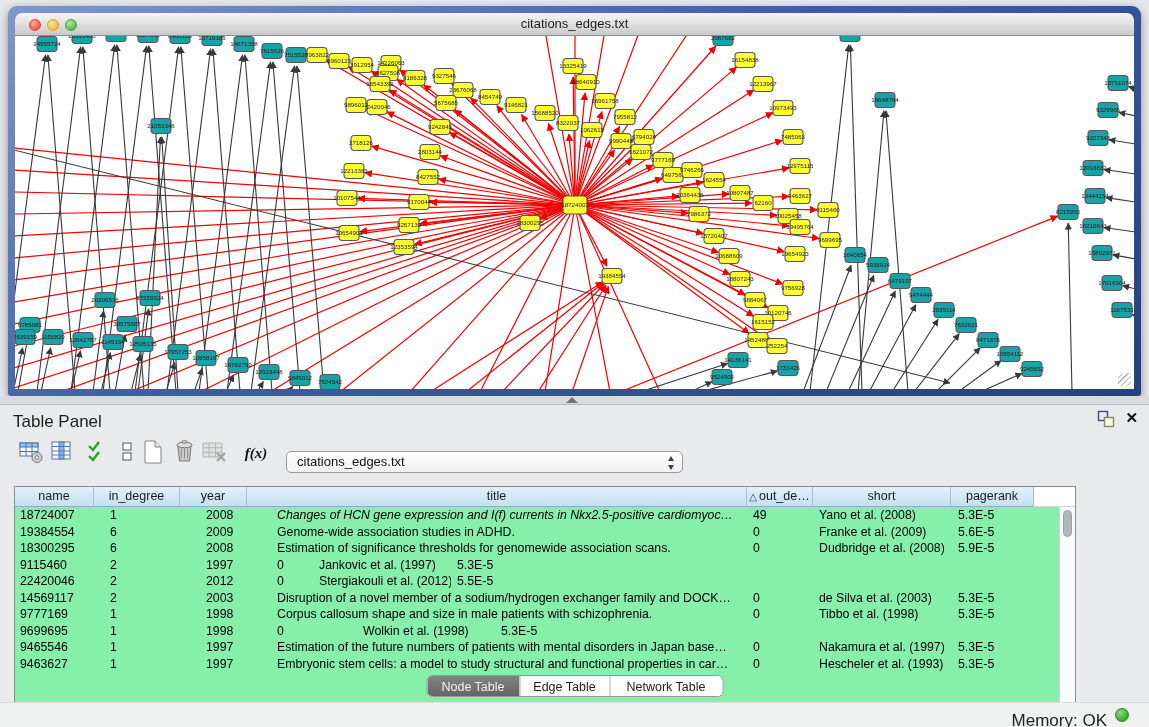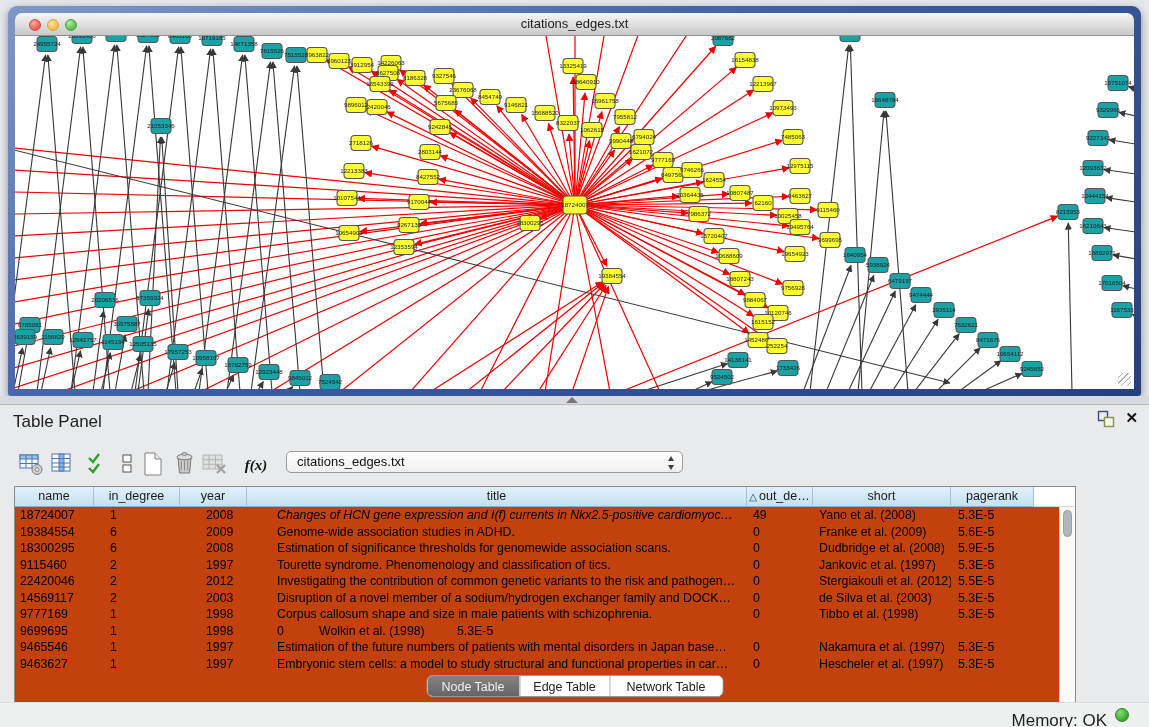--- a/index.html
+++ b/index.html
@@ -26,33 +26,33 @@
   .splitter{position:absolute;left:0;top:396px;width:1149px;height:8px;background:#d7dade}
   .splitter-handle{position:absolute;left:566px;top:1px;width:0;height:0;
     border-left:6px solid transparent;border-right:6px solid transparent;border-bottom:6px solid #767676}
 
   
   .panel{position:absolute;left:0;top:404px;width:1149px;height:323px;background:#e9eaeb;border-top:1px solid #bcbcbc}
   .panel-title{position:absolute;left:13px;top:7px;font-size:17px;color:#1d1d1d}
   .float-btn{position:absolute;right:34px;top:5px;width:18px;height:18px;cursor:default}
   .close-btn{position:absolute;right:11px;top:4px;font-size:15px;font-weight:bold;color:#111}
 
-  .tbtn{position:absolute;top:44px;width:30px;height:32px;background:none;border:none;padding:0}
+  .tbtn{position:absolute;top:32px;width:30px;height:32px;background:none;border:none;padding:0}
   .i1{left:16px}.i2{left:48px}.i3{left:82px}.i4{left:112px}.i5{left:138px}.i6{left:170px}.i7{left:200px}
   .i8{left:238px;width:36px;font:italic bold 15px "Liberation Serif",serif;color:#111;text-align:center;line-height:32px}
 
   .combo{position:absolute;left:286px;top:46px;width:397px;height:22px;
     background:linear-gradient(#ffffff,#f0f0f0);border:1px solid #9b9b9b;border-radius:5px;
     font-size:13px;line-height:20px;padding-left:10px;color:#111}
   .stepper{position:absolute;right:5px;top:0;height:22px;width:11px}
   .stepper i{position:absolute;left:2px;border-left:3.5px solid transparent;border-right:3.5px solid transparent}
   .stepper i.up{top:4px;border-bottom:5px solid #3e3e3e}
   .stepper i.dn{bottom:4px;border-top:5px solid #3e3e3e}
 
-  .table{position:absolute;left:14px;top:81px;width:1062px;height:236px;background:#c2410c;border:1px solid #8b8b8b}
+  .table{position:absolute;left:14px;top:81px;width:1062px;height:236px;background:#86efac;border:1px solid #8b8b8b}
   .thead{display:flex;height:20px}
   .th{height:20px;background:linear-gradient(#e2f1fb,#c3e0f1);border-right:1px solid #a5c2d3;border-bottom:1px solid #8fb0c2;
     font-size:12.5px;text-align:center;line-height:19px;color:#1a1a1a;overflow:hidden;white-space:nowrap;flex:none}
   .th .sort{font-size:10px;color:#163e4e;margin-right:2px}
   .th-fill{flex:1;background:#fff;border-bottom:1px solid #d8d8d8}
   .tbody{position:absolute;left:0;top:20px;right:16px;bottom:0;overflow:hidden}
   .tr{display:flex;height:16.5px;line-height:16.5px;font-size:12.3px;color:#000;white-space:nowrap}
   .td{overflow:hidden;flex:none}
   .td:nth-child(1){padding-left:5px}.td:nth-child(2){padding-left:16px}.td:nth-child(3){padding-left:26px}
   .td:nth-child(4){padding-left:30px}.td:nth-child(5){padding-left:6px}.td:nth-child(6){padding-left:6px}.td:nth-child(7){padding-left:7px}
@@ -595,30 +595,28 @@
           <div class="td" style="width: 67px;">2008</div>
           <div class="td" style="width: 500px;">Estimation of significance thresholds for genomewide association scans.</div>
           <div class="td" style="width: 66px;">0</div>
           <div class="td" style="width: 138px;">Dudbridge et al. (2008)</div>
           <div class="td" style="width: 83px;">5.9E-5</div>
         </div>
         <div class="tr">
           <div class="td" style="width: 79px;">9115460</div>
           <div class="td" style="width: 86px;">2</div>
           <div class="td" style="width: 67px;">1997</div>
-          <div class="td" style="width: 500px;">Tourette syndrome. Phenomenology and classification of tics.</div>
           <div class="td" style="width: 66px;">0</div>
           <div class="td" style="width: 138px;">Jankovic et al. (1997)</div>
           <div class="td" style="width: 83px;">5.3E-5</div>
         </div>
         <div class="tr">
           <div class="td" style="width: 79px;">22420046</div>
           <div class="td" style="width: 86px;">2</div>
           <div class="td" style="width: 67px;">2012</div>
-          <div class="td" style="width: 500px;">Investigating the contribution of common genetic variants to the risk and pathogen…</div>
           <div class="td" style="width: 66px;">0</div>
           <div class="td" style="width: 138px;">Stergiakouli et al. (2012)</div>
           <div class="td" style="width: 83px;">5.5E-5</div>
         </div>
         <div class="tr">
           <div class="td" style="width: 79px;">14569117</div>
           <div class="td" style="width: 86px;">2</div>
           <div class="td" style="width: 67px;">2003</div>
           <div class="td" style="width: 500px;">Disruption of a novel member of a sodium/hydrogen exchanger family and DOCK…</div>
           <div class="td" style="width: 66px;">0</div>
@@ -632,39 +630,39 @@
           <div class="td" style="width: 500px;">Corpus callosum shape and size in male patients with schizophrenia.</div>
           <div class="td" style="width: 66px;">0</div>
           <div class="td" style="width: 138px;">Tibbo et al. (1998)</div>
           <div class="td" style="width: 83px;">5.3E-5</div>
         </div>
         <div class="tr">
           <div class="td" style="width: 79px;">9699695</div>
           <div class="td" style="width: 86px;">1</div>
           <div class="td" style="width: 67px;">1998</div>
           <div class="td" style="width: 66px;">0</div>
-          <div class="td" style="width: 138px;">Wolkin et al. (1998)</div>
+          <div class="td" style="width: 138px; margin-left: 44px;">Wolkin et al. (1998)</div>
           <div class="td" style="width: 83px;">5.3E-5</div>
         </div>
         <div class="tr">
           <div class="td" style="width: 79px;">9465546</div>
           <div class="td" style="width: 86px;">1</div>
           <div class="td" style="width: 67px;">1997</div>
           <div class="td" style="width: 500px;">Estimation of the future numbers of patients with mental disorders in Japan base…</div>
           <div class="td" style="width: 66px;">0</div>
           <div class="td" style="width: 138px;">Nakamura et al. (1997)</div>
           <div class="td" style="width: 83px;">5.3E-5</div>
         </div>
         <div class="tr">
           <div class="td" style="width: 79px;">9463627</div>
           <div class="td" style="width: 86px;">1</div>
           <div class="td" style="width: 67px;">1997</div>
           <div class="td" style="width: 500px;">Embryonic stem cells: a model to study structural and functional properties in car…</div>
           <div class="td" style="width: 66px;">0</div>
-          <div class="td" style="width: 138px;">Hescheler et al. (1997)</div>
+          <div class="td" style="width: 138px;">Hescheler et al. (1993)</div>
           <div class="td" style="width: 83px;">5.3E-5</div>
         </div>
       </div>
     <div class="vscroll">
       <div class="vthumb"></div>
     </div>
   </div>
 
   <div class="tabs">
     <button class="tab sel">Node Table</button>

